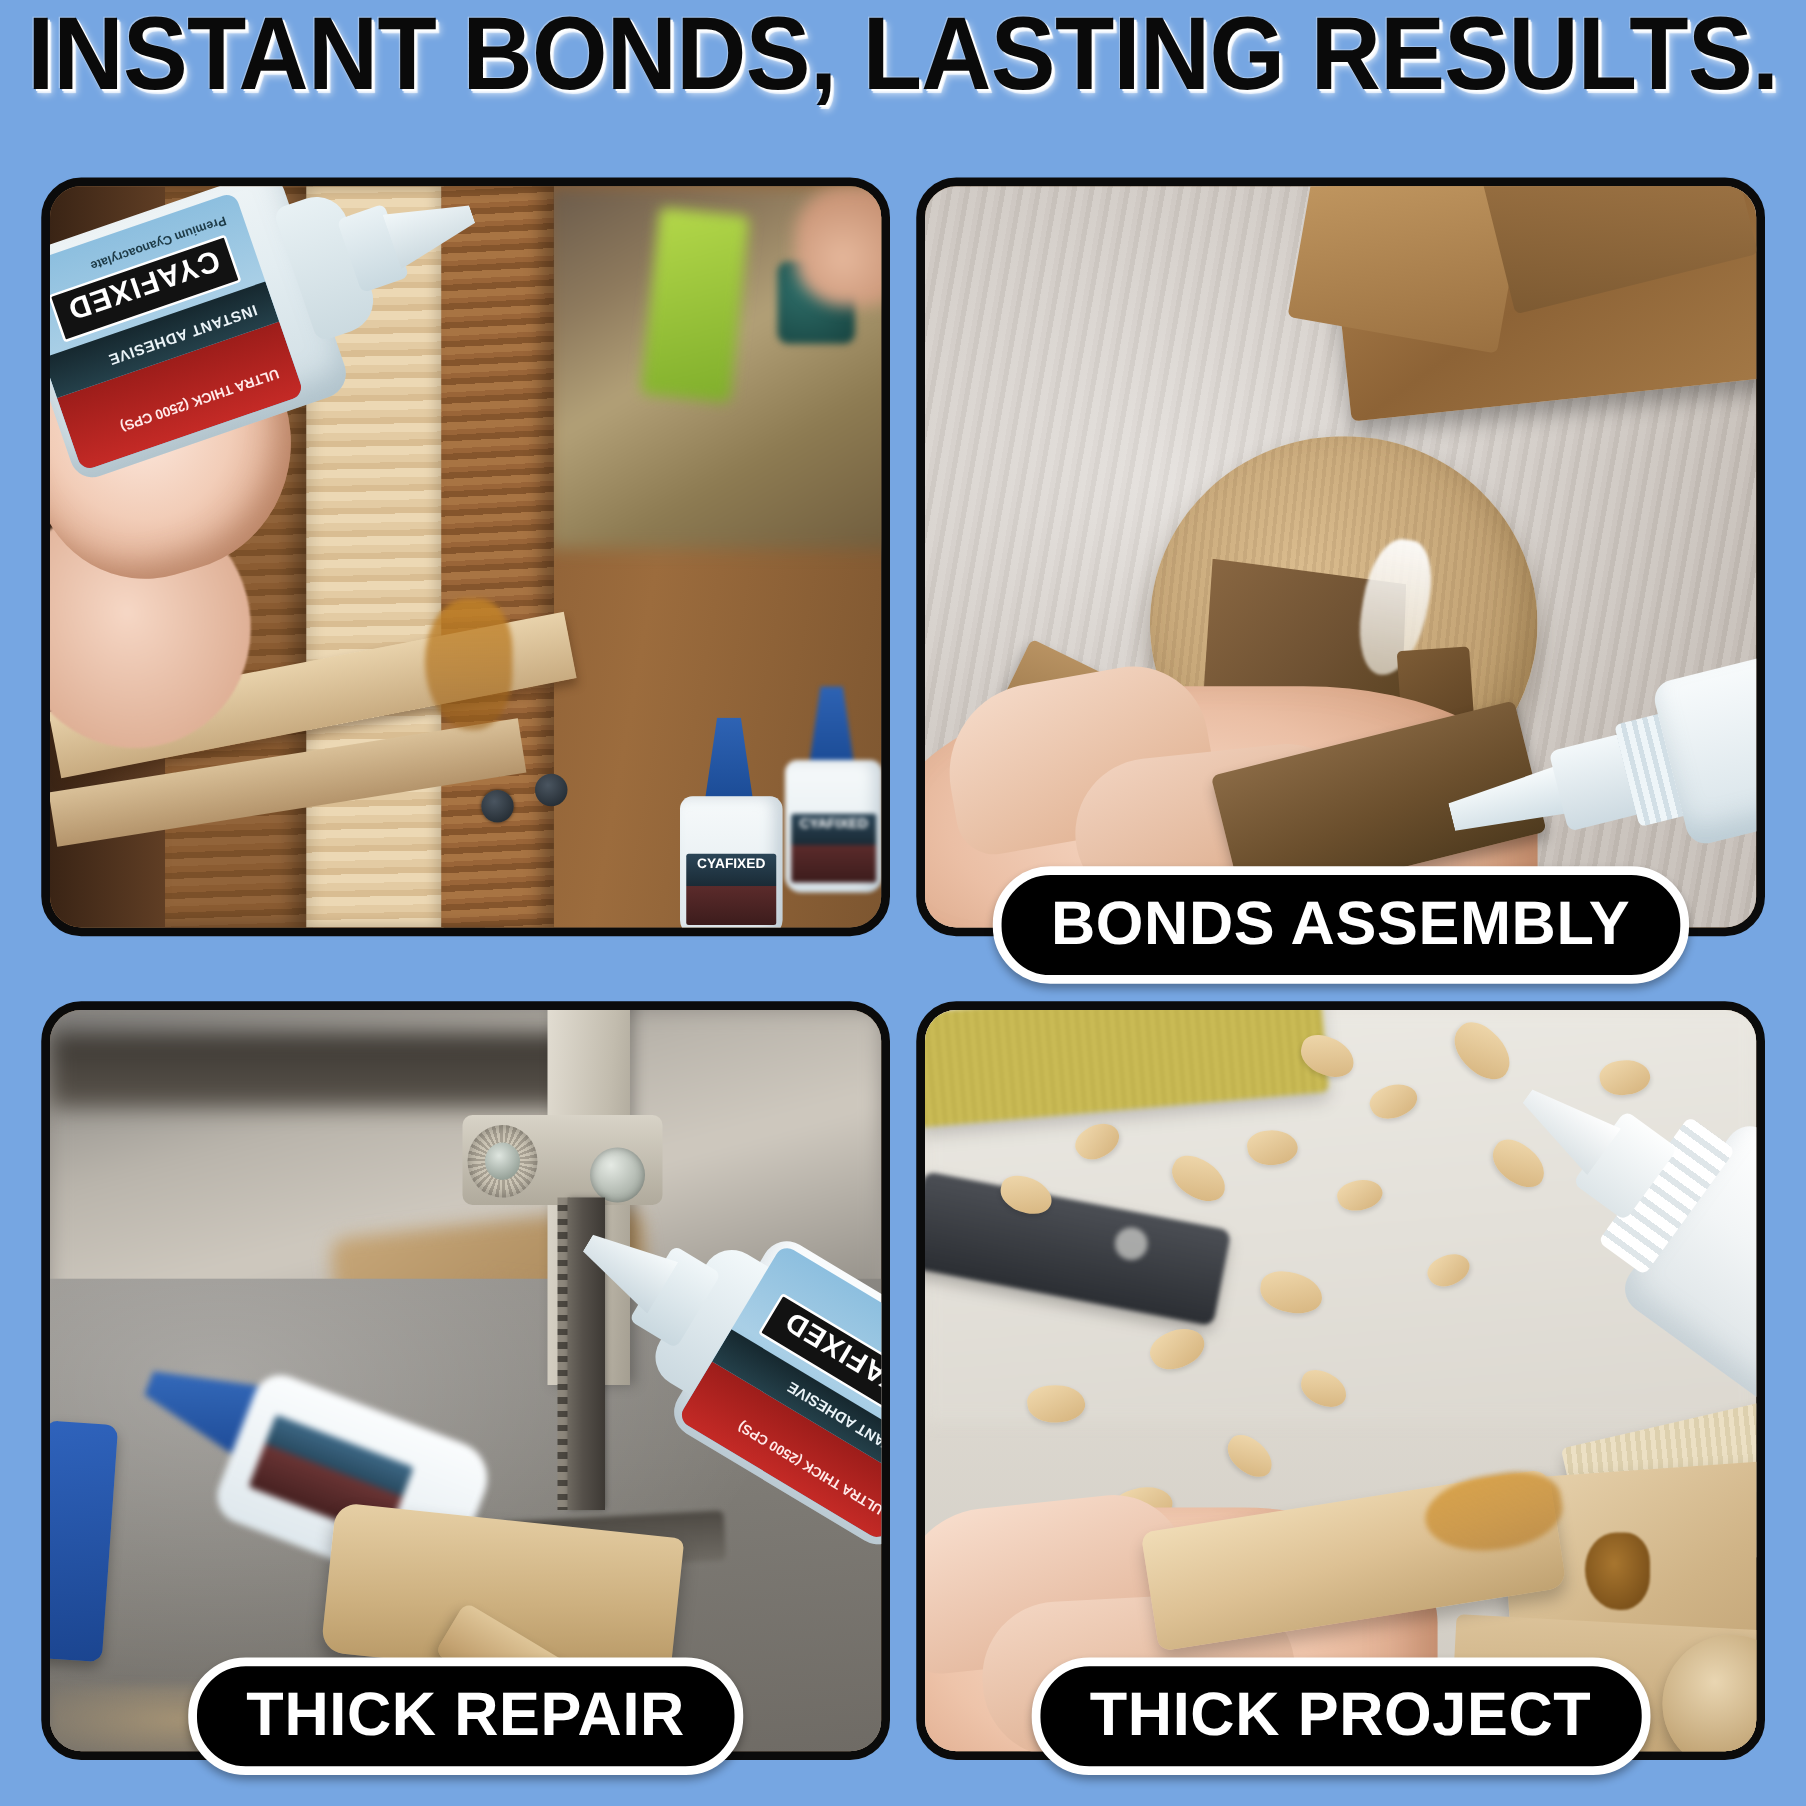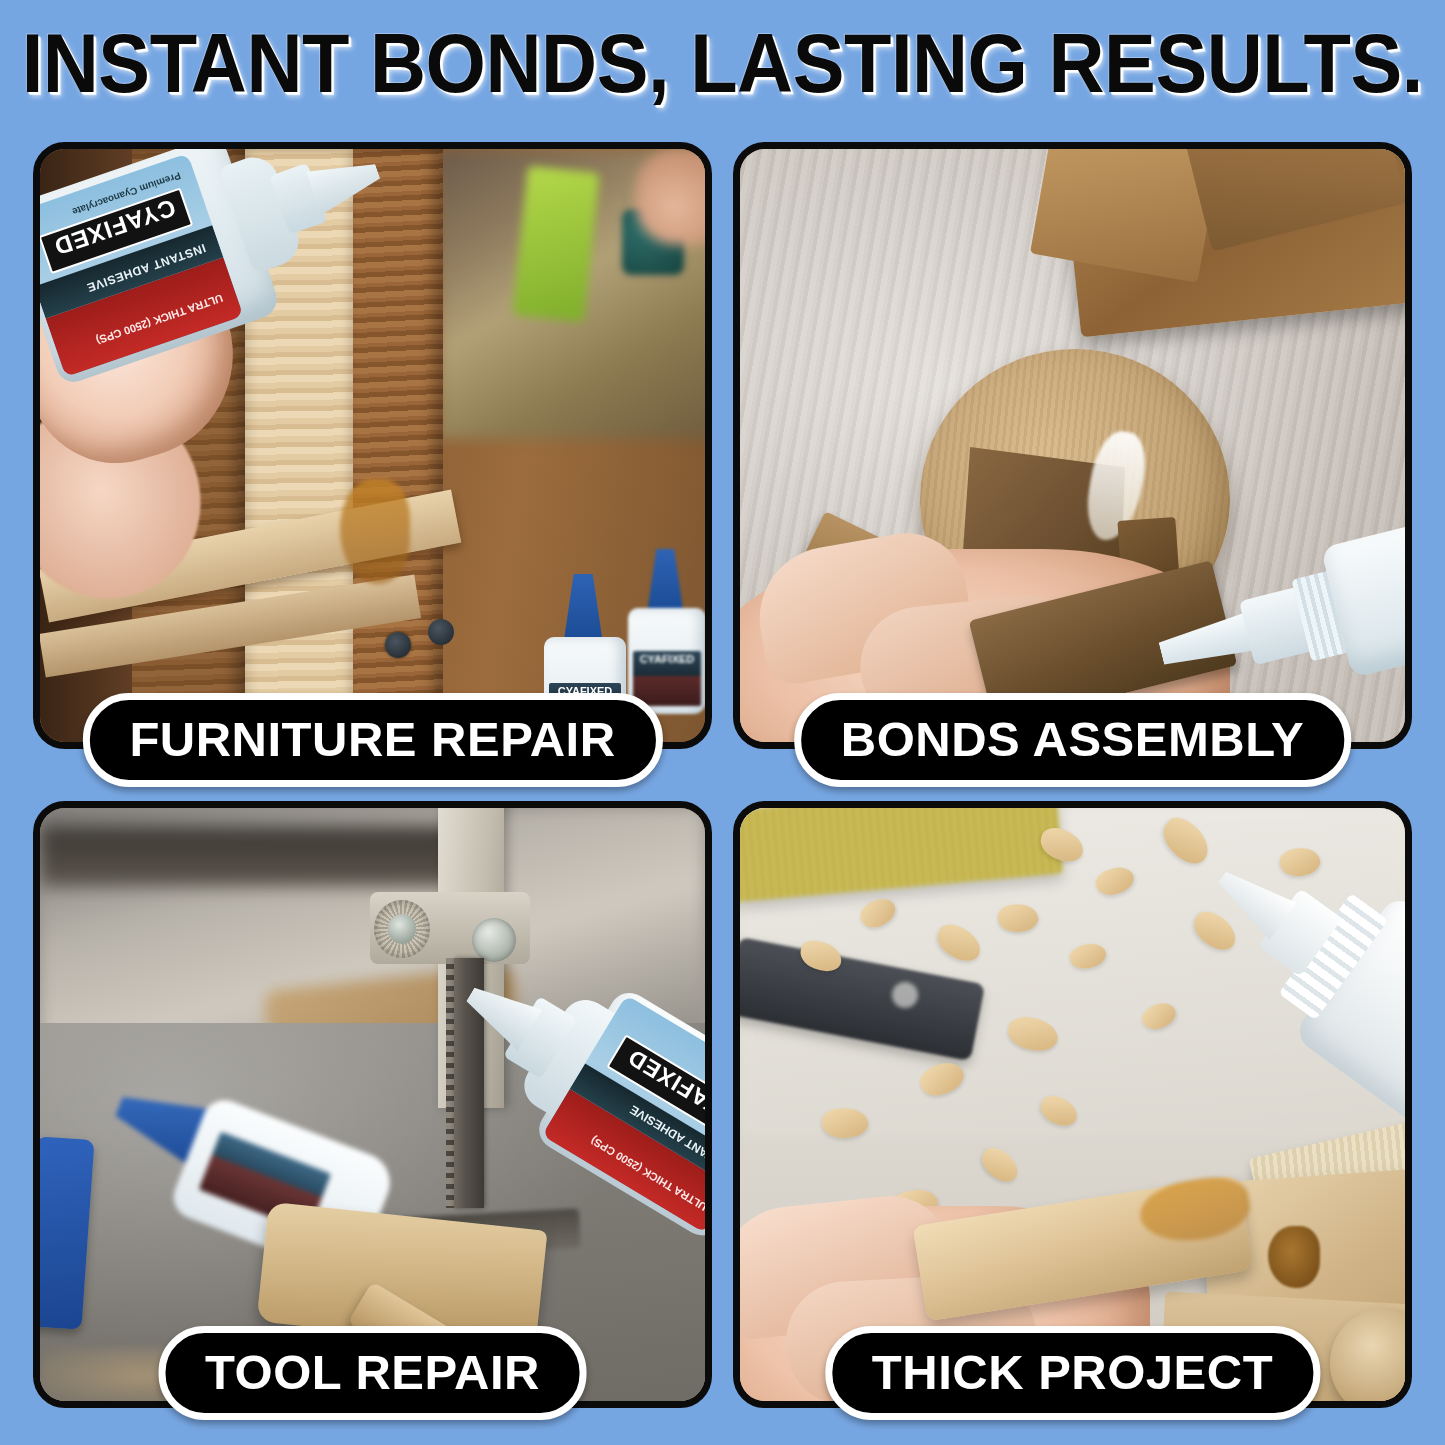--- a/index.html
+++ b/index.html
@@ -15,21 +15,20 @@
     font-family:"Liberation Sans", sans-serif;
     position:relative;
   }
 
   
   #headline-bar{
     position:absolute;
     left:0; top:0;
     width:1445px; height:128px;
     display:flex;
-    align-items:center;
     justify-content:center;
   }
   #headline{
     font-family:"Liberation Sans", sans-serif;
     font-weight:bold;
     font-size:83px;
     line-height:86px;
     letter-spacing:-0.5px;
     color:#0a0a0a;
     white-space:nowrap;
@@ -543,21 +542,20 @@
         </div>
         <div class="layer p1-sbottle2 sb">
           <div class="cap"></div>
           <div class="bd"></div>
           <div class="lb">
             <div class="lbt">CYAFIXED</div>
           </div>
         </div>
       </div>
     </div>
-    <div class="label-pill">FURNITURE REPAIR</div>
   </div>
 
   <div class="cellwrap r1">
     <div class="panel">
       <div class="photo">
         <div class="layer p2-bg"></div>
         <div class="layer p2-bgsheen"></div>
         <div class="layer p2-block-tr"></div>
         <div class="layer p2-block-tr2"></div>
         <div class="layer p2-block-tr3"></div>
@@ -620,21 +618,21 @@
             </div>
             <div class="dk"></div>
             <div class="sub1">INSTANT ADHESIVE</div>
             <div class="brandbar">
               <div class="brandtxt">CYAFIXED</div>
             </div>
           </div>
         </div>
       </div>
     </div>
-    <div class="label-pill">TOOL REPAIR</div>
+    <div class="label-pill">THICK REPAIR</div>
   </div>
 
   <div class="cellwrap r2">
     <div class="panel">
       <div class="photo">
         <div class="layer p4-bg"></div>
         <div class="layer p4-bgblur"></div>
         <div class="layer p4-yellow"></div>
         <div class="layer p4-ruler"></div>
         <div class="layer p4-ruler-hole"></div>

